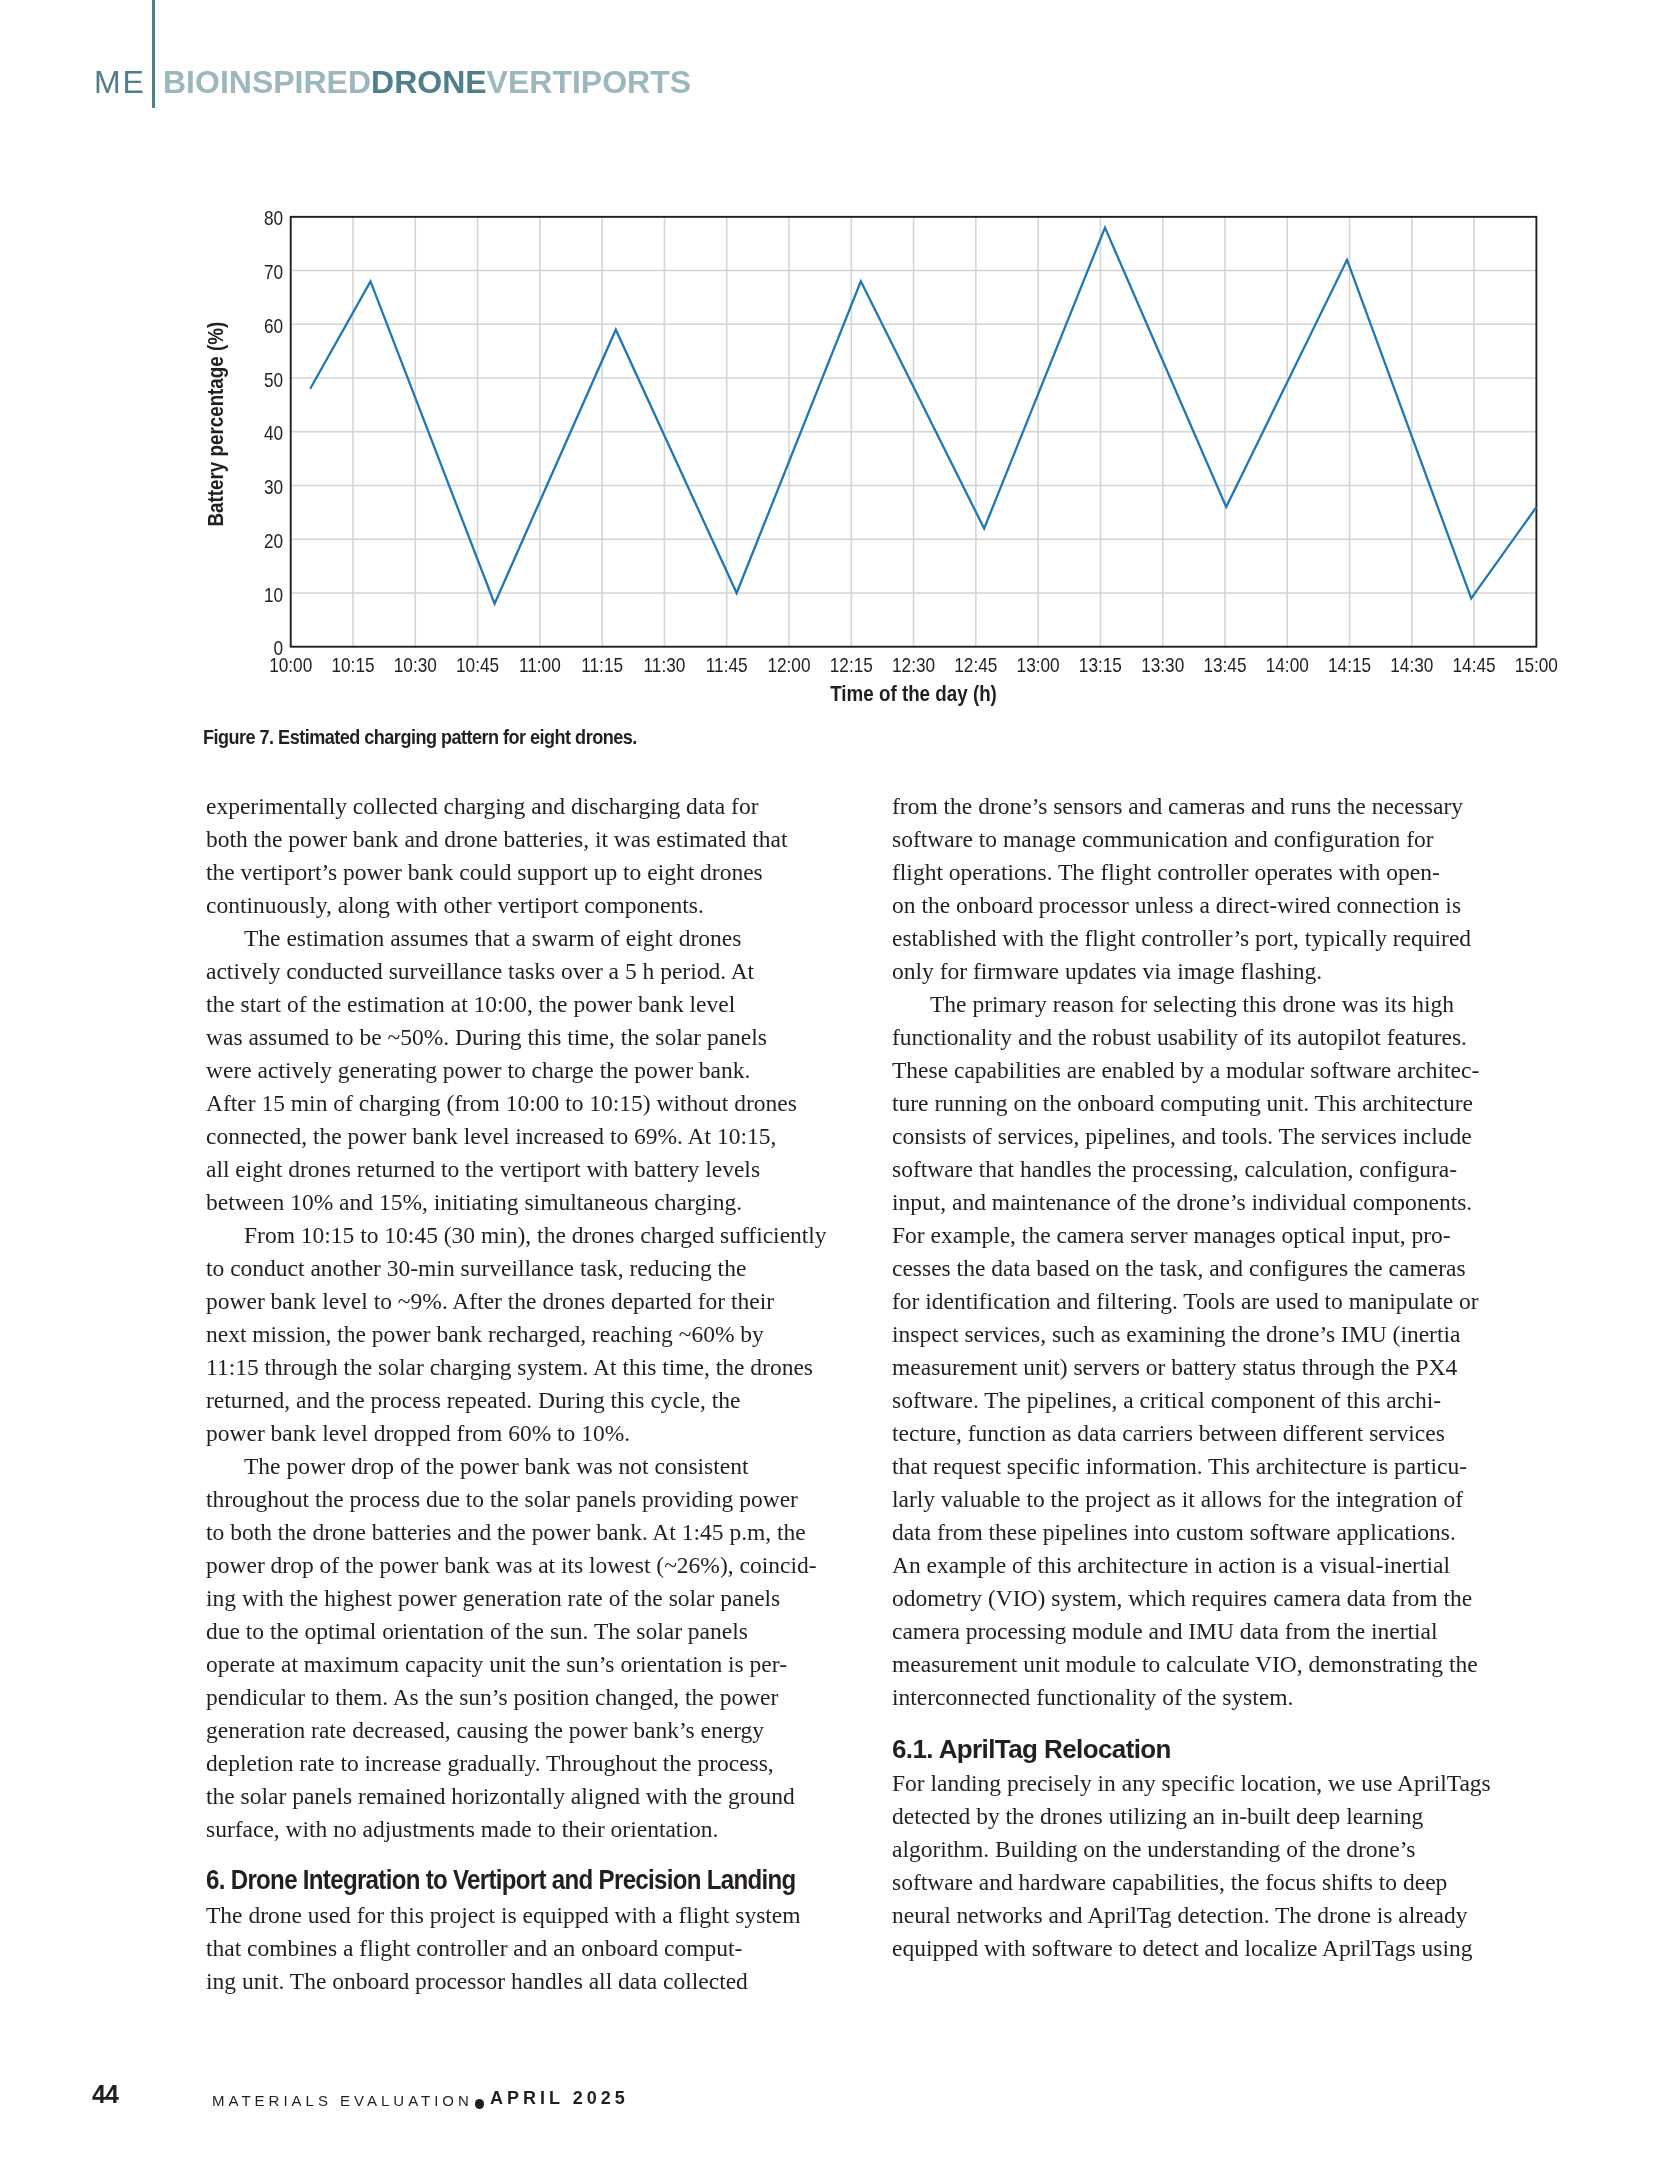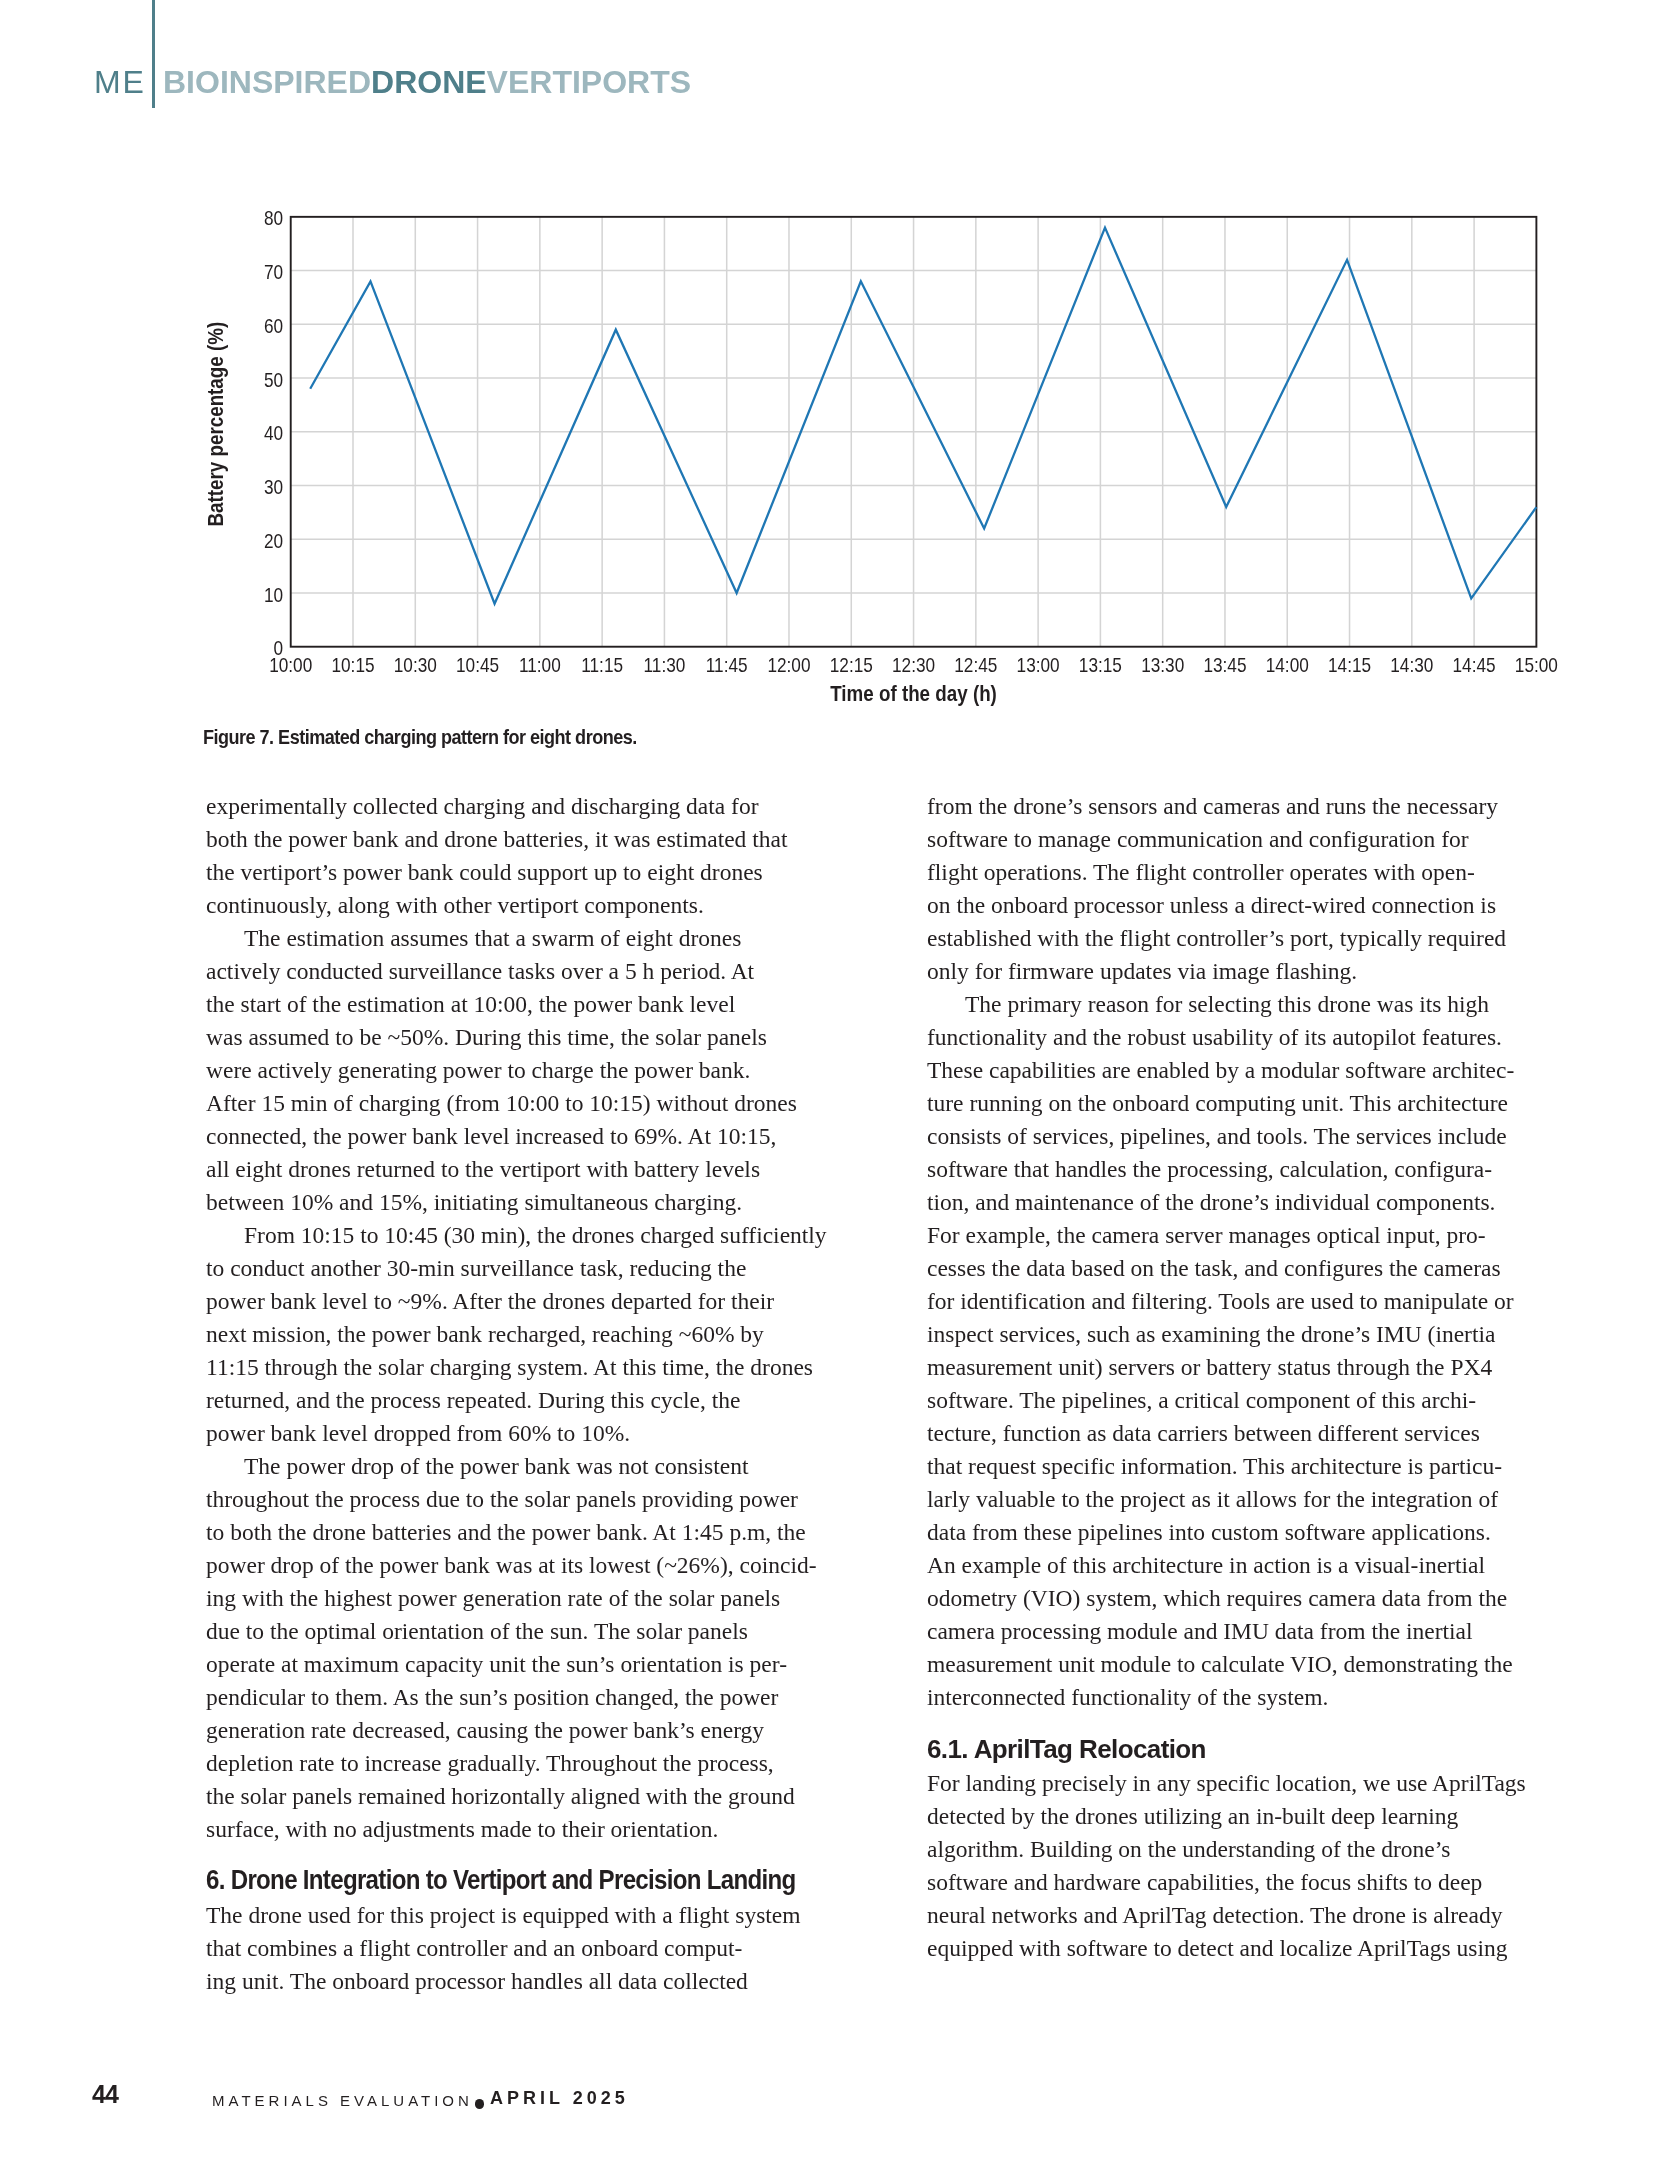--- a/index.html
+++ b/index.html
@@ -10,21 +10,21 @@
   .header .title { font-weight: 700; display: flex; }
   .header .light { color: #9db7be; }
   .header .dark { color: #4f7f8a; }
 
   .chart { position: absolute; left: 0; top: 0; width: 1680px; height: 726px; }
   .chart svg { position: absolute; left: 0; top: 0; }
   .caption { position: absolute; left: 203px; top: 725px; font-family: "Liberation Sans", sans-serif; font-weight: 700; font-size: 21px; letter-spacing: -0.6px; transform: scaleX(0.86); transform-origin: left top; white-space: nowrap; }
 
   .col { position: absolute; top: 790px; width: 660px; font-size: 23.5px; line-height: 33px; }
   .col.left { left: 206px; }
-  .col.right { left: 927px; }
+  .col.right { left: 892px; }
   .line { white-space: nowrap; display: block; height: 33px; }
   .line.indent { padding-left: 38px; }
   .h6 { font-family: "Liberation Sans", sans-serif; font-weight: 700; font-size: 28px; letter-spacing: -0.8px; transform: scaleX(0.86); transform-origin: left center; white-space: nowrap; display: block; height: 38px; line-height: 38px; margin-top: 15.3px; margin-bottom: 0px; }
   .h61 { font-family: Liberation Sans, sans-serif; font-weight: 700; font-size: 26px; letter-spacing: -0.6px; white-space: nowrap; display: block; height: 36px; line-height: 36px; margin-top: 17px; }
 
   .footer { position: absolute; left: 92px; top: 2080px; height: 29px; display: flex; align-items: flex-end; }
   .footer .page { font-family: "Liberation Sans", sans-serif; font-weight: 700; font-size: 25px; letter-spacing: -1px; width: 120px; }
   .footer .journal { font-family: "Liberation Sans", sans-serif; font-size: 15px; letter-spacing: 4px; color: #231f20; }
   .footer .bullet { display: inline-block; width: 9.6px; height: 9.6px; border-radius: 50%; background: #231f20; margin: 0 5.7px 0 1.9px; }
   .footer .issue { font-family: "Liberation Sans", sans-serif; font-weight: 700; font-size: 18px; letter-spacing: 4px; }
@@ -152,21 +152,21 @@
     <span class="line">flight operations. The flight controller operates with open-</span>
     <span class="line">on the onboard processor unless a direct-wired connection is</span>
     <span class="line">established with the flight controller’s port, typically required</span>
     <span class="line">only for firmware updates via image flashing.</span>
     <span class="line indent">The primary reason for selecting this drone was its high</span>
     <span class="line">functionality and the robust usability of its autopilot features.</span>
     <span class="line">These capabilities are enabled by a modular software architec-</span>
     <span class="line">ture running on the onboard computing unit. This architecture</span>
     <span class="line">consists of services, pipelines, and tools. The services include</span>
     <span class="line">software that handles the processing, calculation, configura-</span>
-    <span class="line">tion, and maintenance of the drone’s individual components.</span>
+    <span class="line">input, and maintenance of the drone’s individual components.</span>
     <span class="line">For example, the camera server manages optical input, pro-</span>
     <span class="line">cesses the data based on the task, and configures the cameras</span>
     <span class="line">for identification and filtering. Tools are used to manipulate or</span>
     <span class="line">inspect services, such as examining the drone’s IMU (inertia</span>
     <span class="line">measurement unit) servers or battery status through the PX4</span>
     <span class="line">software. The pipelines, a critical component of this archi-</span>
     <span class="line">tecture, function as data carriers between different services</span>
     <span class="line">that request specific information. This architecture is particu-</span>
     <span class="line">larly valuable to the project as it allows for the integration of</span>
     <span class="line">data from these pipelines into custom software applications.</span>

